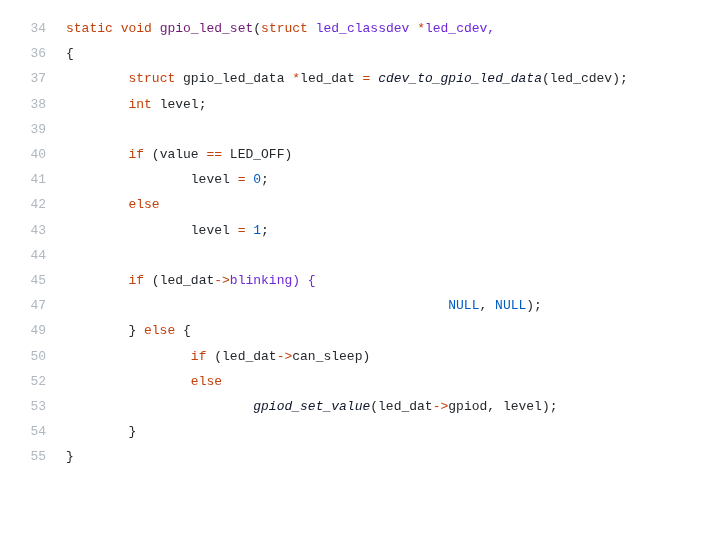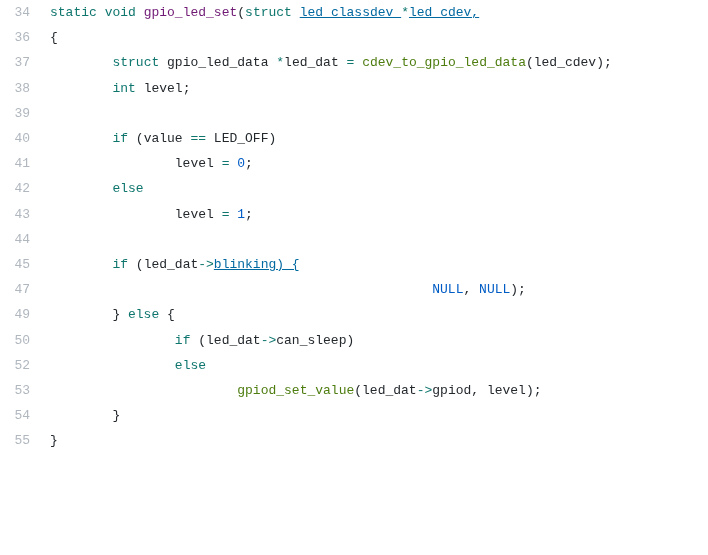--- a/index.html
+++ b/index.html
@@ -7,44 +7,44 @@
     padding: 0;
     font-family: 'SFMono-Regular', Consolas, 'Liberation Mono', Menlo, monospace;
     font-size: 13px;
     line-height: 25.2px;
     background: #ffffff;
     color: #24292e;
   }
   .code-container {
     width: 708px;
     box-sizing: border-box;
-    padding: 0;
+    padding: 16px;
   }
   .line {
     display: flex;
     white-space: pre;
   }
   .gutter {
     width: 50px;
     text-align: right;
     color: #b0b7bf;
     user-select: none;
     padding-right: 20px;
     box-sizing: border-box;
     flex-shrink: 0;
   }
   .code {
     flex: 1;
     color: #24292e;
   }
-  .k  { color: #0f766e; }   
+  .k  { color: #c2410c; }   
   .fn { color: #701a75; }   
-  .fc { color: #4d7c0f; }   
+  .fc { color: #0f172a; font-style: italic; }   
   .n  { color: #005cc5; }   
-  .p  { color: #0369a1; text-decoration: underline; }   
+  .p  { color: #6d28d9; }   
 </style>
 </head>
 <body>
 
 <div class="code-container" id="code-root">
     <div class="line"><div class="gutter">34</div><div class="code"><span class="k">static</span><span> </span><span class="k">void</span><span> </span><span class="fn">gpio_led_set</span><span>(</span><span class="k">struct</span><span> </span><span class="p">led_classdev </span><span class="k">*</span><span class="p">led_cdev,</span></div></div>
     <div class="line"><div class="gutter">36</div><div class="code"><span>{</span></div></div>
     <div class="line"><div class="gutter">37</div><div class="code"><span>        </span><span class="k">struct</span><span> gpio_led_data </span><span class="k">*</span><span>led_dat </span><span class="k">=</span><span> </span><span class="fc">cdev_to_gpio_led_data</span><span>(led_cdev);</span></div></div>
     <div class="line"><div class="gutter">38</div><div class="code"><span>        </span><span class="k">int</span><span> level;</span></div></div>
     <div class="line"><div class="gutter">39</div><div class="code"><span></span></div></div>

